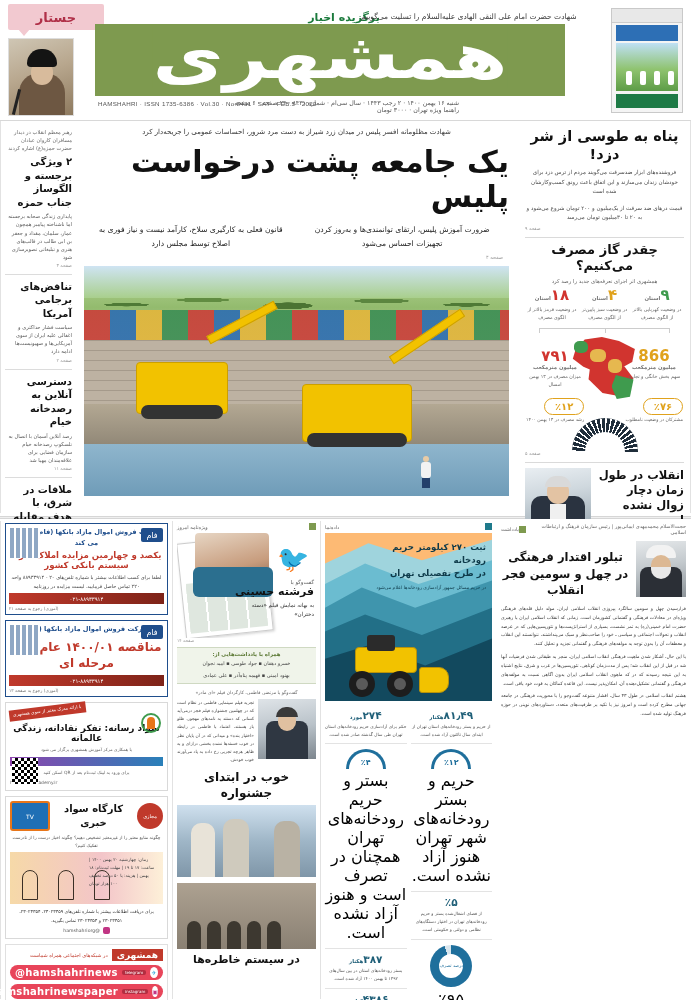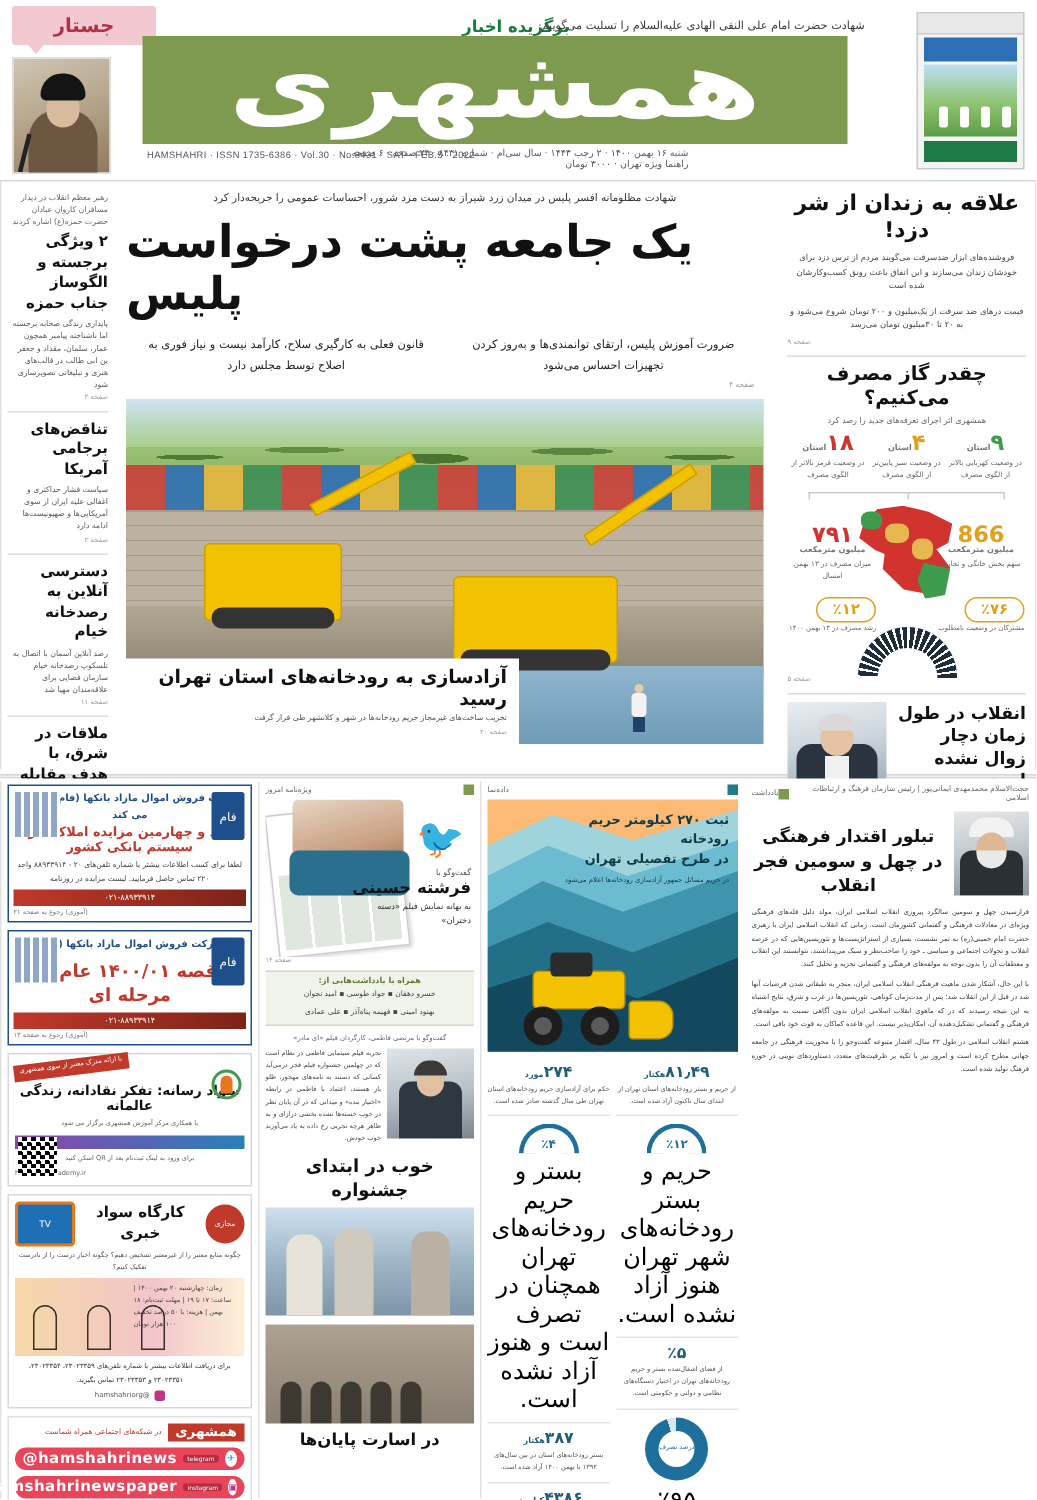--- a/index.html
+++ b/index.html
@@ -94,21 +94,21 @@
   }
   .side-item{ padding:5px 0 6px; border-bottom:1px solid #dcdcdc; text-align:right; }
   .side-item:last-child{ border-bottom:none; }
   .side-kicker{ font-size:5.2px; color:#666; line-height:1.5; margin-bottom:3px; }
   .side-title{ font-size:10px; font-weight:bold; color:#111; line-height:1.35; }
   .side-body{ font-size:5.2px; color:#5a5a5a; line-height:1.55; margin-top:3px; }
   .side-page{ font-size:4.6px; color:#999; margin-top:2px; }
 
   .center-col{ position:absolute; left:78px; top:0; width:437px; height:392px; padding:2px 6px; }
   .lead-kicker{ font-size:7px; color:#333; text-align:center; margin-top:4px; line-height:1.5; }
-  .lead-title{ font-size:30px; font-weight:bold; color:#111; text-align:left; margin-top:6px; letter-spacing:-0.5px; }
+  .lead-title{ font-size:30px; font-weight:bold; color:#111; text-align:right; margin-top:6px; letter-spacing:-0.5px; }
   .lead-subs{ display:flex; justify-content:space-between; gap:26px; margin-top:9px; padding:0 14px; }
   .lead-sub{ font-size:7.6px; color:#222; line-height:1.85; text-align:center; flex:1; }
   .lead-pagelink{ font-size:5px; color:#999; margin-top:3px; padding-right:6px; }
 
   .lead-photo{
     position:relative; margin-top:6px; width:425px; height:230px; overflow:hidden;
     background:linear-gradient(180deg,#b9d79a 0%,#93bb6e 18%,#c8c0ad 40%,#a9a296 70%,#8fb3c9 100%);
   }
   .lp-sky{ position:absolute; inset:0 0 auto 0; height:32px; background:linear-gradient(180deg,#cfe4f3,#a9cf8d);}
   .lp-trees{ position:absolute; left:0; right:0; top:10px; height:48px; background:
@@ -198,21 +198,21 @@
   .iv-photo .hair{ position:absolute; left:20px; top:8px; width:26px; height:11px; background:#d9d9d9; border-radius:13px 13px 0 0;}
 
   .mid-divider{ height:3px; background:#efefef; border-top:1px solid #d6d6d6; border-bottom:1px solid #d6d6d6; }
 
   
   .bot-half{ position:relative; width:691px; height:480px; background:#fff; padding-top:2px;}
   .bot-cols{ display:flex; height:478px; }
 
   .ad-col{ width:172px; border-left:1px solid #e2e2e2; padding:2px 4px; }
   .ad{ border:1px solid #1f4e8c; margin-bottom:5px; padding:3px; position:relative; background:#fff;}
-  .ad .fam-logo{ position:absolute; right:4px; top:4px; width:22px; height:32px; background:#1f4e8c; color:#fff;
+  .ad .fam-logo{ position:absolute; right:4px; top:4px; width:22px; height:14px; background:#1f4e8c; color:#fff;
      font-size:8px; display:flex; align-items:center; justify-content:center; border-radius:2px;}
   .ad .blds{ position:absolute; left:4px; top:4px; width:30px; height:30px;
      background:repeating-linear-gradient(90deg,#8fa7c4 0 4px,#fff 4px 6px);}
   .ad-t1{ font-size:6.6px; font-weight:bold; color:#1f4e8c; text-align:center; line-height:1.6; }
   .ad-t2{ font-size:8.6px; font-weight:bold; color:#c0392b; text-align:center; margin-top:2px;}
   .ad-t3{ font-size:5px; color:#444; text-align:center; line-height:1.7; margin-top:3px;}
   .ad-bar{ margin-top:3px; height:11px; background:linear-gradient(90deg,#c0392b,#7d2318); color:#fff;
      font-size:5.4px; display:flex; align-items:center; justify-content:center; letter-spacing:1px;}
   .ad-foot{ font-size:4.4px; color:#777; text-align:left; margin-top:2px;}
   .ad-big{ font-size:12px; font-weight:bold; color:#c0392b; text-align:center; line-height:1.35; margin:4px 0;}
@@ -452,32 +452,27 @@
           <div class="exc-a-arm"></div>
           <div class="exc exc-b">
             <div class="exc-track"></div>
           </div>
           <div class="exc-b-arm"></div>
           <div class="lp-person">
             <div class="h"></div>
             <div class="b"></div>
             <div class="l"></div>
           </div>
-          <div class="photo-caption">
-            <div class="pc-title">آزادسازی به رودخانه‌های استان تهران رسید</div>
-            <div class="pc-sub">تخریب ساخت‌های غیرمجاز حریم رودخانه‌ها در شهر و کلانشهر طی فراز گرفت</div>
-            <div class="pc-page">صفحه ۲۰</div>
-          </div>
         </div>
       </div>
 
       <div class="right-col">
 
         <div class="rc-block">
-          <div class="rc-title">علاقه به زندان از شر دزد!</div>
+          <div class="rc-title">پناه به طوسی از شر دزد!</div>
           <div class="rc-body">فروشنده‌های ابزار ضدسرقت می‌گویند مردم از ترس دزد برای خودشان زندان می‌سازند و این اتفاق باعث رونق کسب‌وکارشان شده است</div>
           <div class="rc-body2">قیمت درهای ضد سرقت از یک‌میلیون و ۲۰۰ تومان شروع می‌شود و به ۲۰ تا ۳۰میلیون تومان می‌رسد</div>
           <div class="rc-page">صفحه ۹</div>
         </div>
 
         <div class="rc-block">
           <div class="rc-title sm">چقدر گاز مصرف می‌کنیم؟</div>
           <div class="rc-kicker">همشهری اثر اجرای تعرفه‌های جدید را رصد کرد</div>
 
           <div class="info-wrap">
@@ -724,21 +719,21 @@
         </div>
 
         <div class="mag-art3">
           <div class="ph3">
             <div class="f" style="left:10px"></div>
             <div class="f" style="left:30px"></div>
             <div class="f" style="left:50px"></div>
             <div class="f" style="left:70px"></div>
             <div class="f" style="left:90px"></div>
           </div>
-          <div class="t">در اسارت پایان‌ها</div>
+          <div class="t">در سیستم خاطره‌ها</div>
         </div>
       </div>
 
       <div class="ad-col">
 
         <div class="ad">
           <div class="fam-logo">فام</div>
           <div class="blds"></div>
           <div class="ad-t1">شرکت فروش اموال مازاد بانکها (فام) برگزار می کند</div>
           <div class="ad-t2">یکصد و چهارمین مزایده املاک مازاد سیستم بانکی کشور</div>

